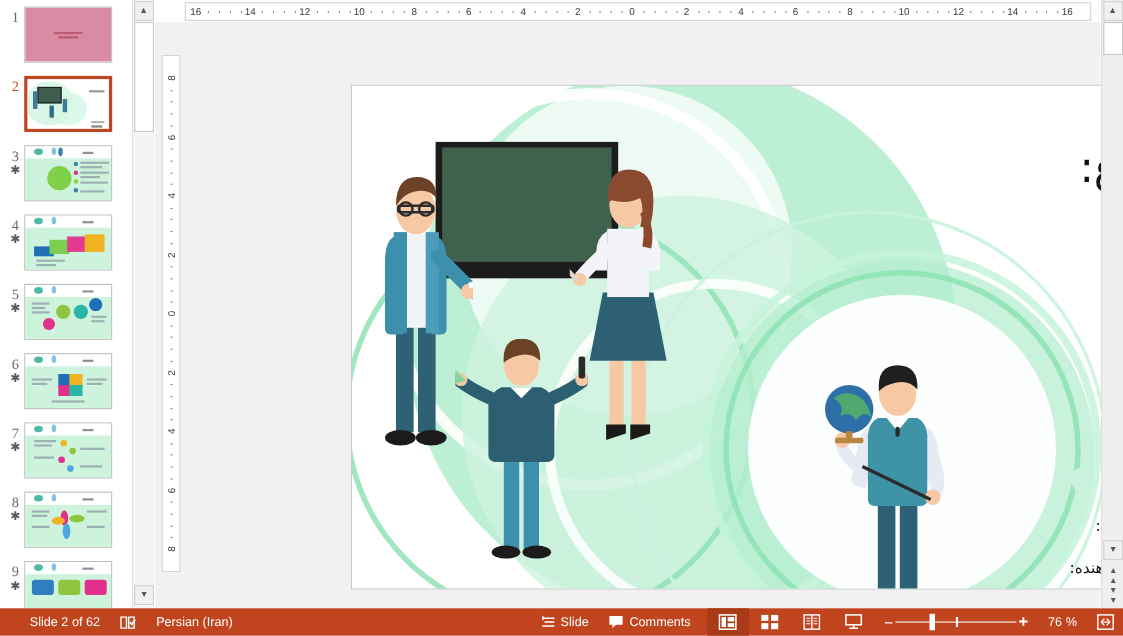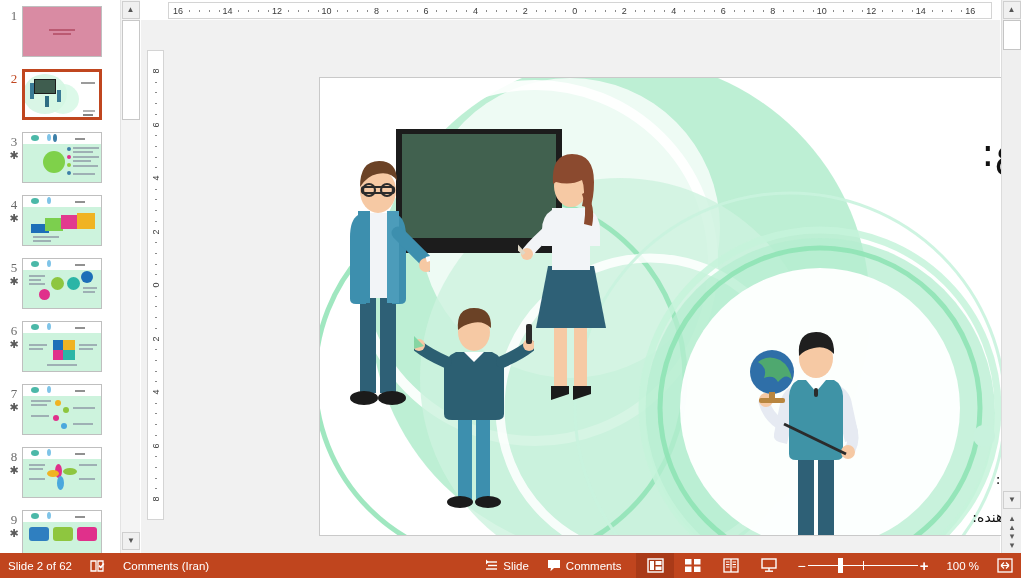--- a/index.html
+++ b/index.html
@@ -709,34 +709,34 @@
     <div class="mini-nav" style="top:514px;">
       <span class="glyph">▴<br>▴</span>
     </div>
     <div class="mini-nav" style="top:532px;">
       <span class="glyph">▾<br>▾</span>
     </div>
   </div>
 
   <div id="status-bar">
 
-    <div class="sb-item" style="padding-left:8px;">
+    <div class="sb-item" style="padding-left:8px;margin-left:19px;">
       <span class="sb-text">Slide 2 of 62</span>
     </div>
 
     <div class="sb-item">
       <svg width="15" height="14" viewBox="0 0 15 14">
         <path d="M1 2 h5 v10 h-5 z" fill="none" stroke="#ffffff" stroke-width="1.3"></path>
         <path d="M8 2 h5 v10 h-5 z" fill="none" stroke="#ffffff" stroke-width="1.3"></path>
         <path d="M9 6.6 l1.8 2 l3 -4" fill="none" stroke="#ffffff" stroke-width="1.6"></path>
       </svg>
     </div>
 
     <div class="sb-item">
-      <span class="sb-text">Comments (Iran)</span>
+      <span class="sb-text">Persian (Iran)</span>
     </div>
 
     <div style="flex:1 1 auto;"></div>
 
     <div class="sb-item">
       <svg width="13" height="13" viewBox="0 0 13 13">
         <line x1="1" y1="3" x2="12" y2="3" stroke="#ffffff" stroke-width="1.4"></line>
         <line x1="3" y1="6.5" x2="12" y2="6.5" stroke="#ffffff" stroke-width="1.4"></line>
         <line x1="1" y1="10" x2="12" y2="10" stroke="#ffffff" stroke-width="1.4"></line>
         <path d="M4 0.6 l2.6 2.4 l-2.6 2.4 z" fill="#ffffff" transform="translate(-3,0)"></path>
@@ -801,21 +801,21 @@
       <div class="zoom-line"></div>
       <div class="zoom-mid"></div>
       <div class="zoom-knob"></div>
     </div>
 
     <div class="sb-item" style="padding-left:2px;">
       <span class="sb-text" style="font-size:15px;font-weight:bold;">+</span>
     </div>
 
     <div class="sb-item">
-      <span class="sb-text">100 %</span>
+      <span class="sb-text">76 %</span>
     </div>
 
     <div class="sb-item" style="padding-right:8px;">
       <svg width="16" height="15" viewBox="0 0 16 15">
         <rect x="1" y="1" width="14" height="13" fill="none" stroke="#ffffff" stroke-width="1.3"></rect>
         <path d="M4 7.5 l3 -3 M4 7.5 l3 3 M12 7.5 l-3 -3 M12 7.5 l-3 3" stroke="#ffffff" stroke-width="1.2" fill="none"></path>
         <line x1="4" y1="7.5" x2="12" y2="7.5" stroke="#ffffff" stroke-width="1.2"></line>
       </svg>
     </div>
   </div>

